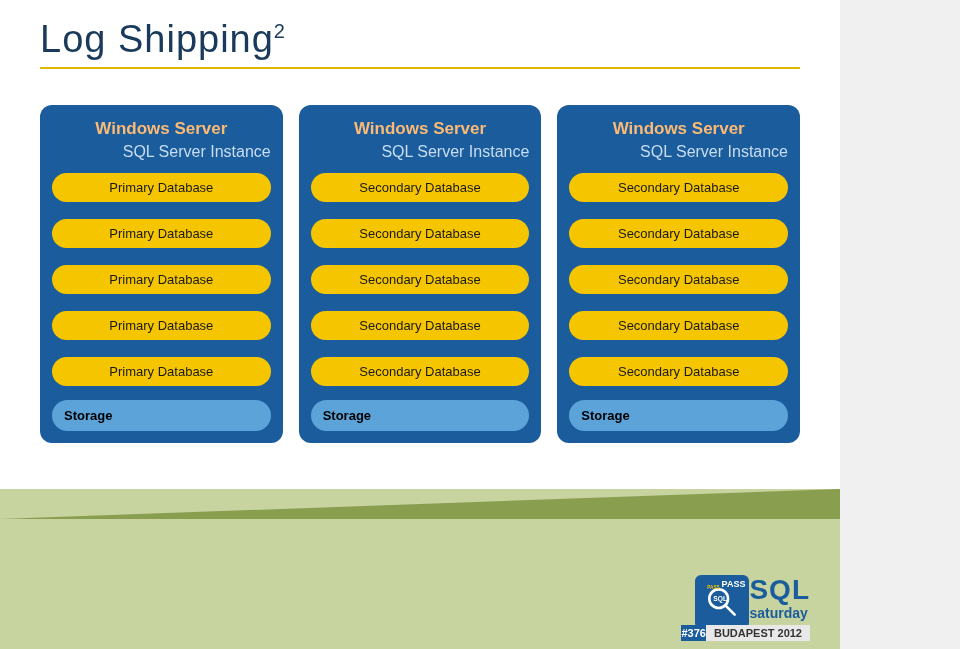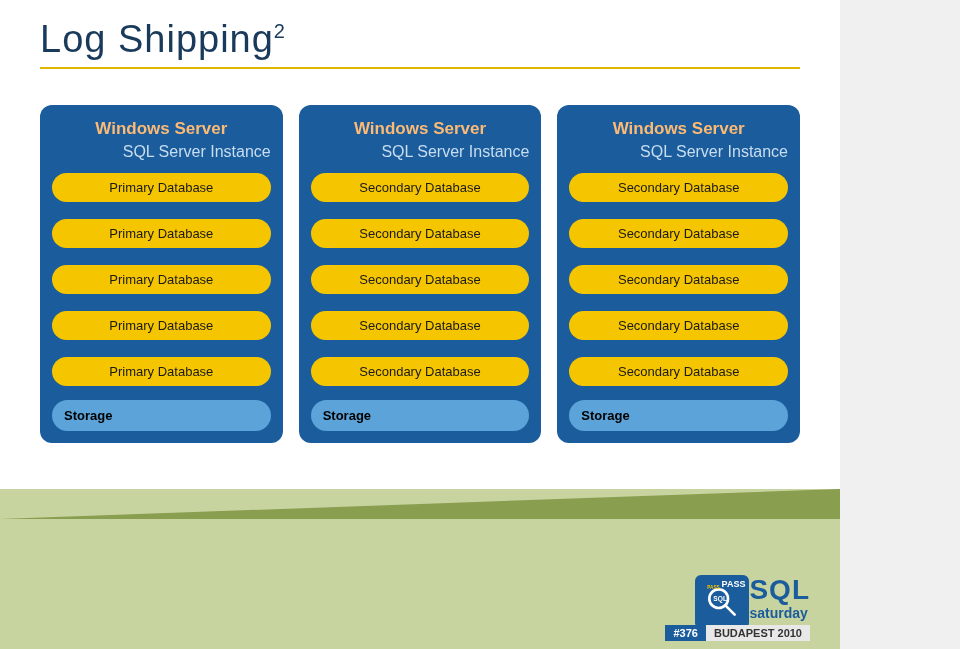--- a/index.html
+++ b/index.html
@@ -194,21 +194,21 @@
       font-size: 11px;
       color: #333;
       z-index: 5;
       display: flex;
       gap: 0;
       align-items: center;
     }
     .event-num {
       background: #1a5c9c;
       color: #fff;
-      padding: 2px 8px;
+      padding: 2px 0;
       font-weight: bold;
       font-size: 11px;
     }
     .event-location {
       background: #e8e8e8;
       color: #333;
       padding: 2px 8px;
       font-size: 11px;
       font-weight: 600;
     }
@@ -285,16 +285,16 @@
       </svg>
     </div>
     <div class="sql-saturday-text">
       <span class="sql-text">SQL</span>
       <span class="saturday-text">saturday</span>
     </div>
   </div>
 
   <div class="event-info">
     <span class="event-num">#376</span>
-    <span class="event-location">BUDAPEST 2010</span>
+    <span class="event-location">BUDAPEST 2012</span>
   </div>
 
 </div>
 
 </body></html>

